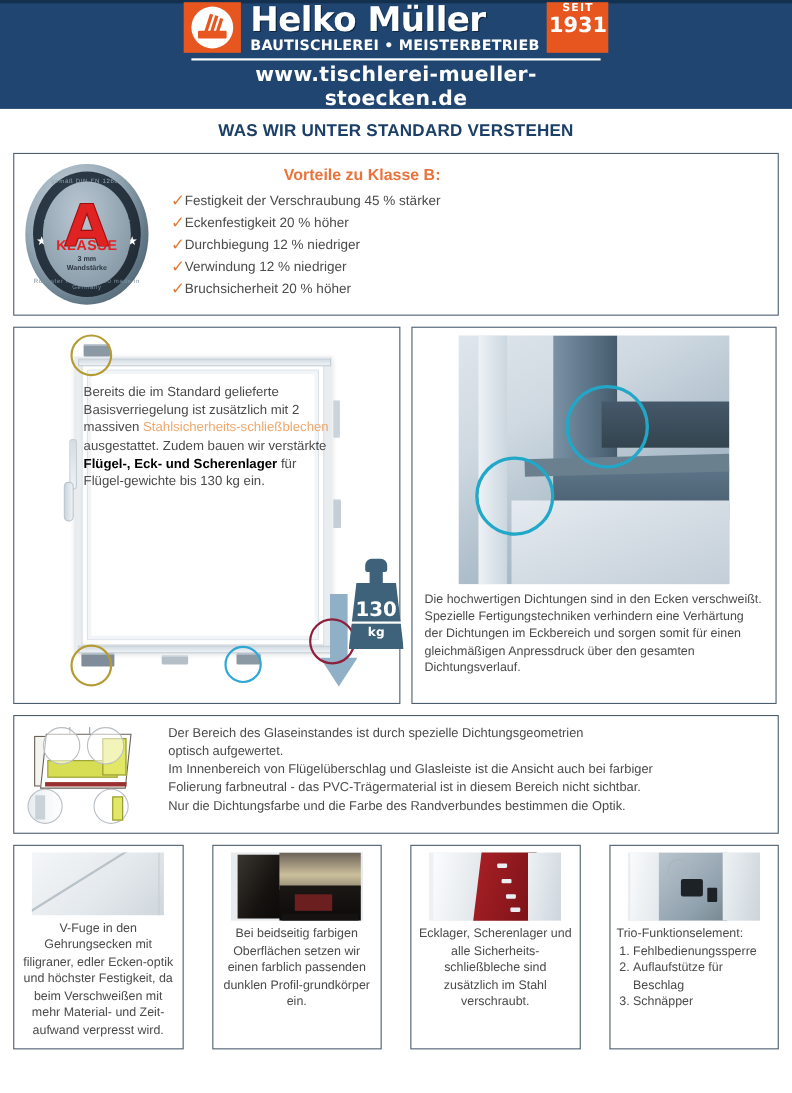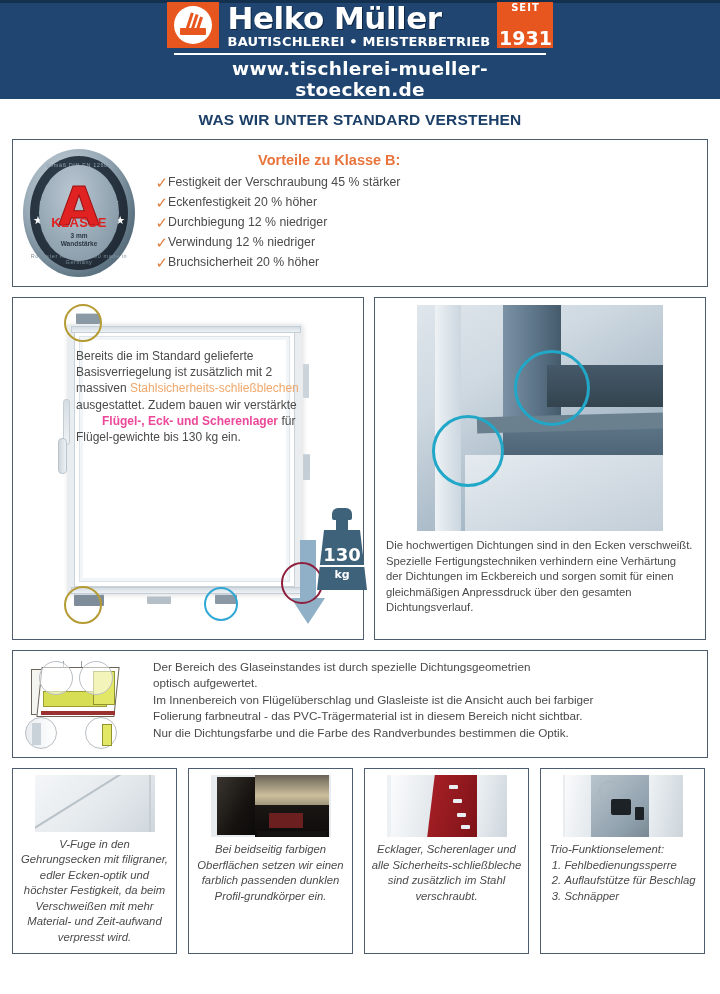--- a/index.html
+++ b/index.html
@@ -45,21 +45,21 @@
     font-family:"DejaVu Sans", sans-serif;
     text-shadow:1px 1px 0 #0d2542;
   }
   .logo-sub {
     color:#ffffff; font-weight:bold; font-size:13px;
     letter-spacing:0.2px; line-height:13px; margin-top:1px;
     font-family:"DejaVu Sans", sans-serif;
   }
   .logo-seit {
     width:56px; background:#e8561f; color:#fff;
-    display:flex;flex-direction:column;align-items:center;justify-content:space-between;
+    display:flex;flex-direction:column;align-items:center;justify-content:flex-start;
     font-family:"DejaVu Sans", sans-serif;
   }
   .logo-seit .s1{ font-size:10px; font-weight:bold; letter-spacing:1px;}
   .logo-seit .s2{ font-size:19px; font-weight:bold; line-height:20px;}
   .logo-url {
     color:#ffffff; font-weight:bold; font-size:18.5px;
     letter-spacing:0.3px; margin-top:5px;
     font-family:"DejaVu Sans", sans-serif;
     border-top:2px solid #ffffff; padding-top:3px;
     width:372px; text-align:center;
@@ -197,21 +197,21 @@
     border-top:26px solid #8fb0c6;
   }
 
   .win-text{
     position:absolute; left:57px; top:44px; width:225px;
     font-size:12px; line-height:16.2px; color:#4a4a4a;
     z-index:4;
   }
   .win-text p{ margin-bottom:9px; }
   .t-orange{ color:#f0a76b; }
-  .t-dred{ color:#ec4899; font-weight:bold;margin-left:26px; }
+  .t-dred{ color:#000000; font-weight:bold; }
   .t-cyan{ color:#3ab5d4; }
 
   .weight-icon{
     position:absolute; left:298px; top:204px; width:50px; height:82px; z-index:5;
   }
   .w-body{
     position:absolute; left:0; top:22px; width:50px; height:60px;
     background:#3d6279;
     clip-path:polygon(14% 0%, 86% 0%, 100% 100%, 0% 100%);
   }
@@ -318,21 +318,21 @@
   }
   .gi-mag.m3::after{
     content:""; position:absolute; left:6px; top:5px; width:9px;height:22px;
     background:#c9d2d8;
   }
   .sec3-text{
     padding-left:10px; font-size:11.7px; line-height:16.4px; color:#4a4a4a;
   }
 
   
-  .sec4{ display:flex; gap:11px; margin:0 12px;font-style:italic; }
+  .sec4{ display:flex; gap:26px; margin:0 12px; }
   .card{
     width:165px; border:1px solid #4d5d6e; background:#fff;
     padding:6px 6px 8px 6px; display:flex; flex-direction:column;
     align-items:center; height:186px;
   }
   .card-img{ width:120px; height:62px; margin-bottom:5px; position:relative; overflow:hidden; }
   .card-cap{
     font-size:11.3px; line-height:15.5px; color:#4a4a4a; text-align:center;
   }
 

